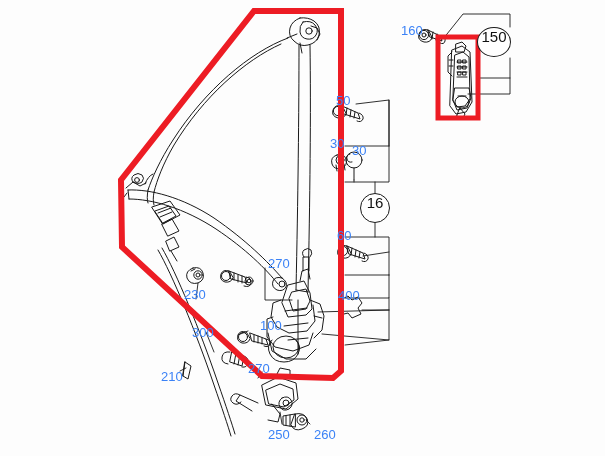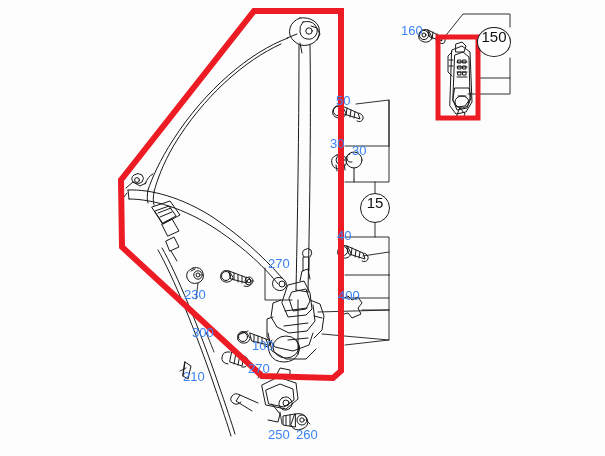--- a/index.html
+++ b/index.html
@@ -276,32 +276,32 @@
 
     <rect x="438" y="37" width="40" height="81" fill="none" stroke="#ED1C24" stroke-width="5"></rect>
 
   </svg>
 
   <div>
     <span class="lbl" style="left:401px;top:23px;">160</span>
     <span class="lbl" style="left:336px;top:93px;">50</span>
     <span class="lbl" style="left:352px;top:143px;">30</span>
     <span class="lbl" style="left:330px;top:136px;">30</span>
-    <span class="lbl" style="left:337px;top:228px;">40</span>
+    <span class="lbl" style="left:337px;top:228px;">60</span>
     <span class="lbl" style="left:338px;top:288px;">400</span>
     <span class="lbl" style="left:268px;top:256px;">270</span>
-    <span class="lbl" style="left:252px;top:318px;margin-top:20px;">100</span>
+    <span class="lbl" style="left:260px;top:318px;">100</span>
     <span class="lbl" style="left:248px;top:361px;">270</span>
     <span class="lbl" style="left:184px;top:287px;text-align:right;">230</span>
     <span class="lbl" style="left:192px;top:325px;">300</span>
-    <span class="lbl" style="left:161px;top:369px;margin-left:22px;">210</span>
+    <span class="lbl" style="left:161px;top:369px;">210</span>
     <span class="lbl" style="left:268px;top:427px;">250</span>
-    <span class="lbl" style="left:296px;top:427px;">260</span>
+    <span class="lbl" style="left:314px;top:427px;">260</span>
   </div>
 
   <div class="callout" style="left:360px;top:193px;">
-    <span>15</span>
+    <span>16</span>
   </div>
   <div class="callout wide" style="left:477px;top:27px;">
     <span>150</span>
   </div>
 
 </div>
 
 </body></html>

